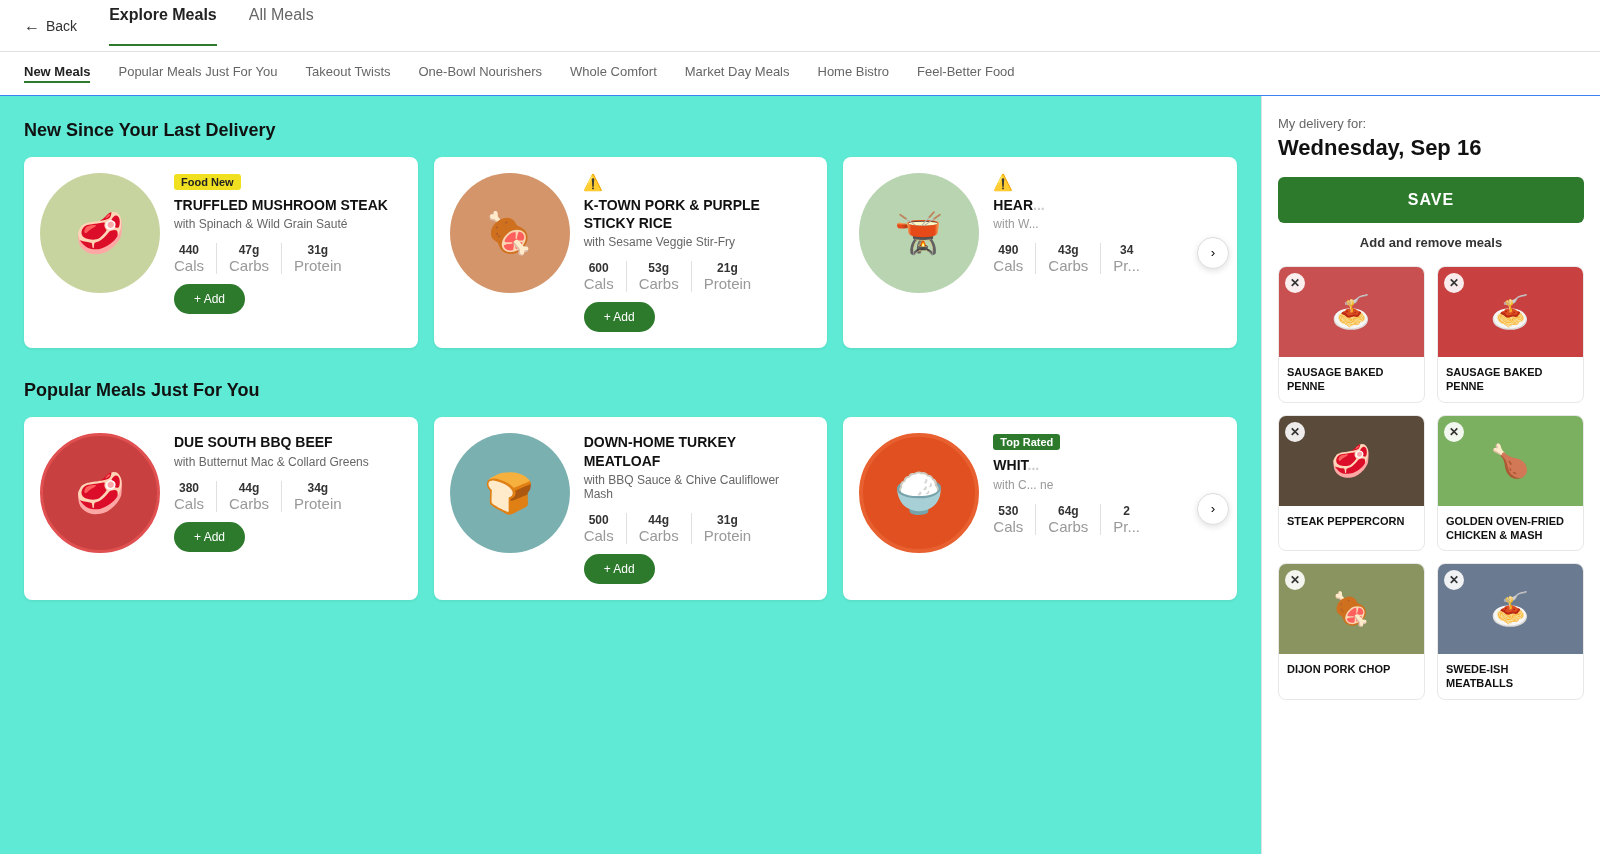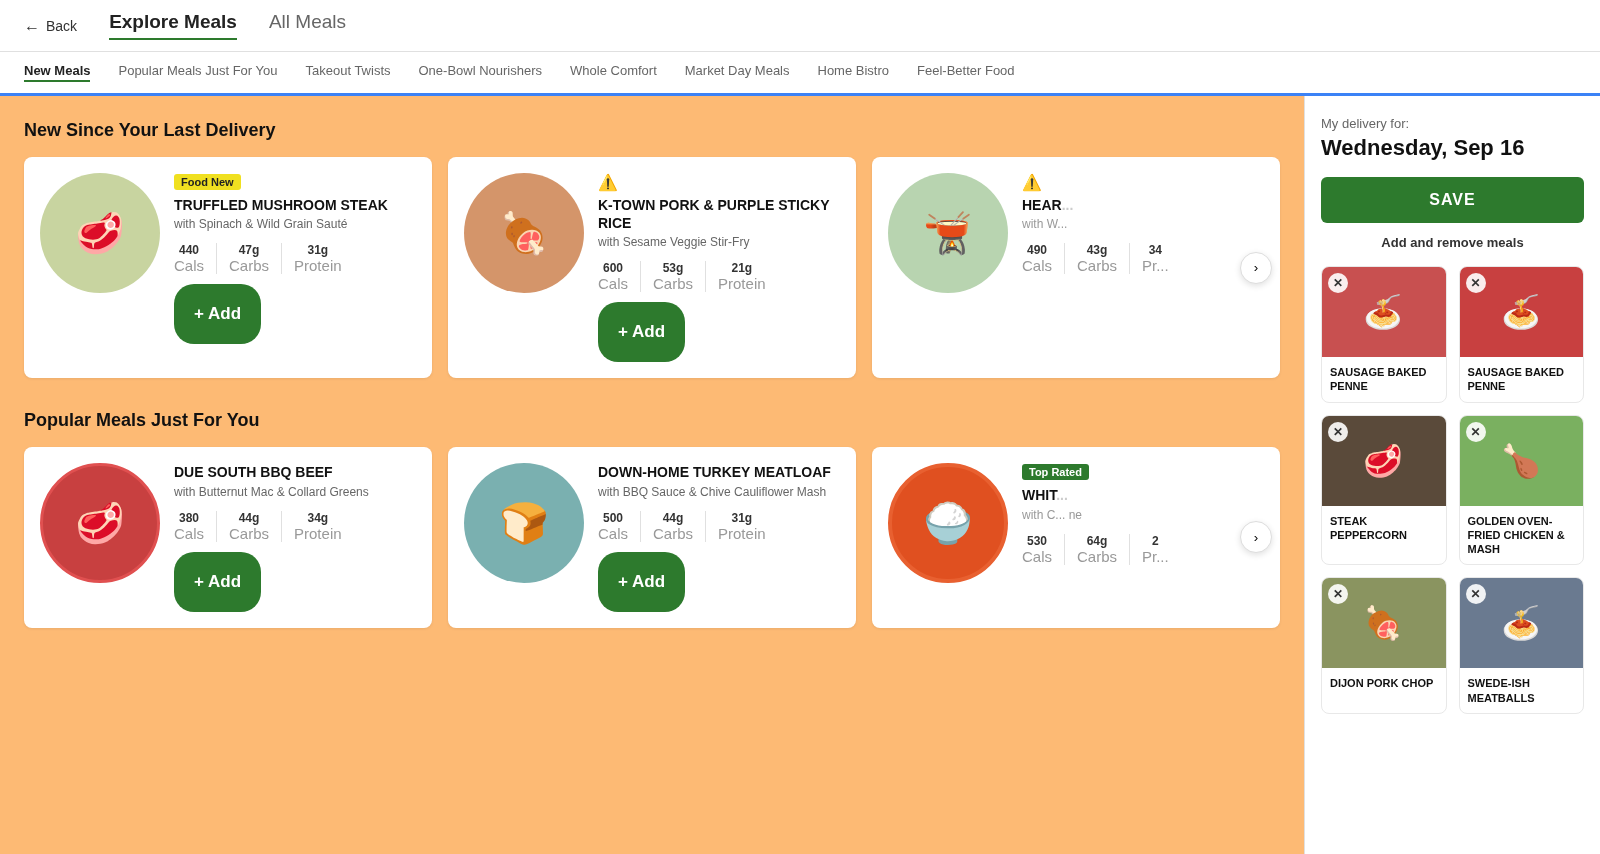--- a/index.html
+++ b/index.html
@@ -22,35 +22,35 @@
       cursor: pointer;
       font-size: 14px;
       text-decoration: none;
     }
     .back-arrow { font-size: 16px; }
     .nav-tabs {
       display: flex;
       gap: 32px;
     }
     .nav-tab {
-      font-size: 19px;
+      font-size: 16px;
       color: #666;
       cursor: pointer;
-      padding-bottom: 5px;
+      padding-bottom: 20px;
       border-bottom: 2px solid transparent;
     }
     .nav-tab.active {
       color: #222;
       font-weight: 600;
       border-bottom: 2px solid #2d7a2d;
     }
 
     .category-nav {
       background: #fff;
-      border-bottom: 3px solid #3b82f6;
+      border-bottom: 1px solid #3b82f6;
       padding: 0 24px;
       display: flex;
       align-items: center;
       gap: 28px;
       height: 44px;
       overflow-x: auto;
       white-space: nowrap;
     }
     .category-nav::-webkit-scrollbar { display: none; }
     .cat-item {
@@ -69,21 +69,21 @@
 
     .main-layout {
       display: flex;
       height: calc(100vh - 96px);
     }
 
     .content-area {
       flex: 1;
       overflow-y: auto;
       padding: 24px 24px 24px 24px;
-      background: #fdba74;
+      background: #5eead4;
     }
 
     .section-title {
       font-size: 18px;
       font-weight: 700;
       margin-bottom: 16px;
       color: #111;
     }
     .section-subtitle {
       font-size: 13px;
@@ -199,23 +199,23 @@
       width: 1px;
       background: #e0e0e0;
       align-self: stretch;
     }
 
     .add-btn {
       background: #2d7a2d;
       color: #fff;
       border: none;
       border-radius: 20px;
-      padding: 20px 20px;
-      font-size: 17px;
-      font-weight: 700;
+      padding: 8px 20px;
+      font-size: 12px;
+      font-weight: 400;
       cursor: pointer;
       display: flex;
       align-items: center;
       gap: 6px;
     }
 
     .next-btn {
       position: absolute;
       right: 8px;
       top: 50%;
@@ -228,21 +228,21 @@
       display: flex;
       align-items: center;
       justify-content: center;
       cursor: pointer;
       box-shadow: 0 2px 6px rgba(0,0,0,0.12);
       z-index: 10;
     }
 
     
     .sidebar {
-      width: 296px;
+      width: 339px;
       background: #fff;
       border-left: 1px solid #e0e0e0;
       padding: 20px 16px;
       overflow-y: auto;
       flex-shrink: 0;
     }
 
     .sidebar-delivery-label {
       font-size: 13px;
       color: #666;

